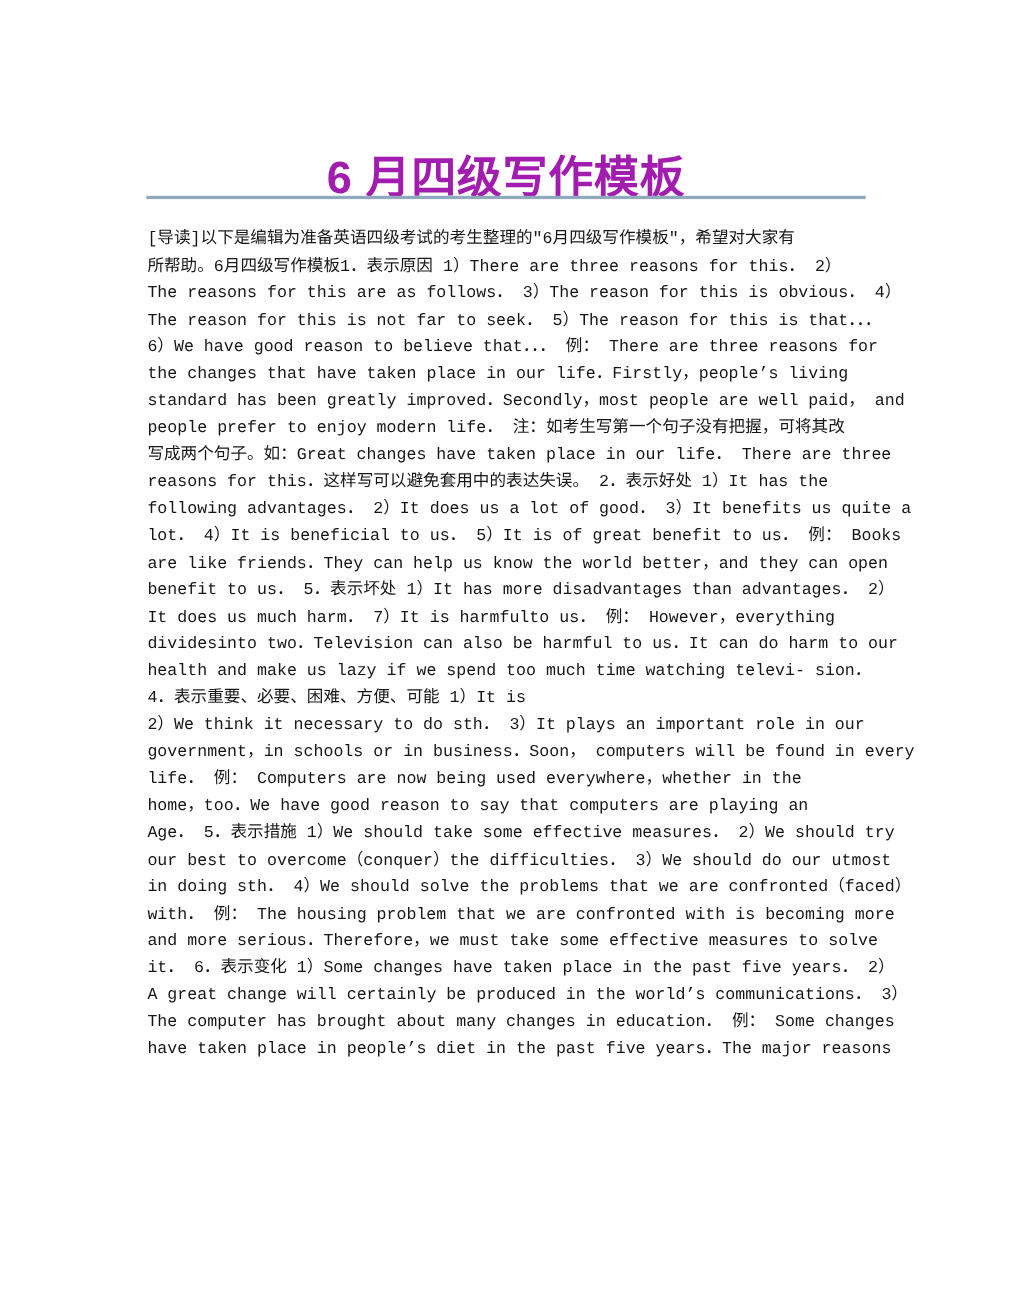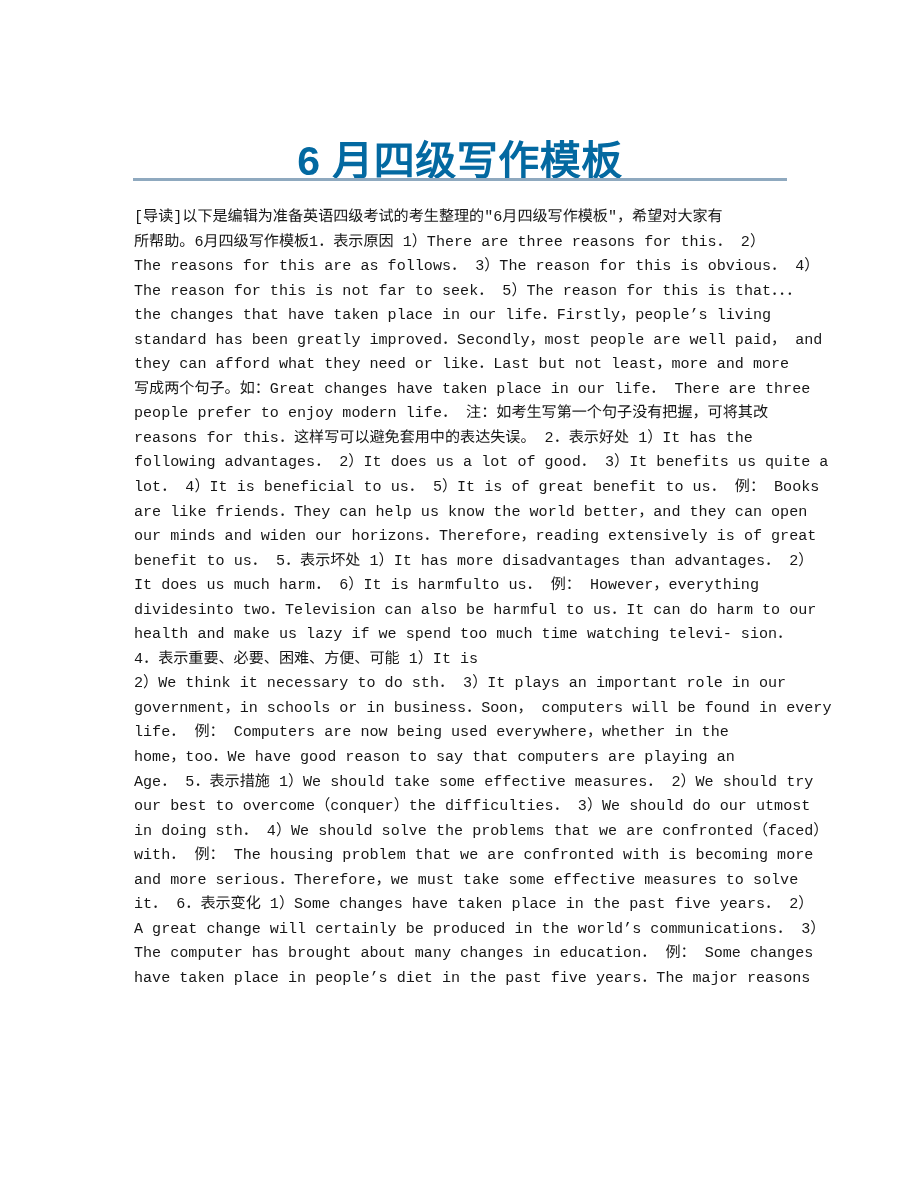--- a/index.html
+++ b/index.html
@@ -25,21 +25,21 @@
     background: #ffffff;
   }
 
   
   .doc-title {
     position: absolute;
     left: 133px;
     top: 108px;
     width: 654px;
     text-align: center;
-    color: #0369a1;
+    color: #a21caf;
     font-family: "Liberation Sans", "DejaVu Sans", sans-serif;
     font-weight: bold;
     font-size: 41px;
     line-height: 52px;
     letter-spacing: 0.5px;
     white-space: nowrap;
   }
 
   
   .title-rule {
@@ -75,32 +75,31 @@
 
   <h1 class="doc-title">6 月四级写作模板</h1>
 
   <div class="title-rule"></div>
 
   <div class="body-block" id="body-block">
       <div class="body-line">[导读]以下是编辑为准备英语四级考试的考生整理的"6月四级写作模板"，希望对大家有</div>
       <div class="body-line">所帮助。6月四级写作模板1．表示原因 1）There are three reasons for this． 2）</div>
       <div class="body-line">The reasons for this are as follows． 3）The reason for this is obvious． 4）</div>
       <div class="body-line">The reason for this is not far to seek． 5）The reason for this is that．．．</div>
+      <div class="body-line">6）We have good reason to believe that．．． 例： There are three reasons for</div>
       <div class="body-line">the changes that have taken place in our life．Firstly，people’s living</div>
       <div class="body-line">standard has been greatly improved．Secondly，most people are well paid， and</div>
-      <div class="body-line">they can afford what they need or like．Last but not least，more and more</div>
+      <div class="body-line">people prefer to enjoy modern life． 注：如考生写第一个句子没有把握，可将其改</div>
       <div class="body-line">写成两个句子。如：Great changes have taken place in our life． There are three</div>
-      <div class="body-line">people prefer to enjoy modern life． 注：如考生写第一个句子没有把握，可将其改</div>
       <div class="body-line">reasons for this．这样写可以避免套用中的表达失误。 2．表示好处 1）It has the</div>
       <div class="body-line">following advantages． 2）It does us a lot of good． 3）It benefits us quite a</div>
       <div class="body-line">lot． 4）It is beneficial to us． 5）It is of great benefit to us． 例： Books</div>
       <div class="body-line">are like friends．They can help us know the world better，and they can open</div>
-      <div class="body-line">our minds and widen our horizons．Therefore，reading extensively is of great</div>
       <div class="body-line">benefit to us． 5．表示坏处 1）It has more disadvantages than advantages． 2）</div>
-      <div class="body-line">It does us much harm． 6）It is harmfulto us． 例： However，everything</div>
+      <div class="body-line">It does us much harm． 7）It is harmfulto us． 例： However，everything</div>
       <div class="body-line">dividesinto two．Television can also be harmful to us．It can do harm to our</div>
       <div class="body-line">health and make us lazy if we spend too much time watching televi- sion．</div>
       <div class="body-line">4．表示重要、必要、困难、方便、可能 1）It is</div>
       <div class="body-line">2）We think it necessary to do sth． 3）It plays an important role in our</div>
       <div class="body-line">government，in schools or in business．Soon， computers will be found in every</div>
       <div class="body-line">life． 例： Computers are now being used everywhere，whether in the</div>
       <div class="body-line">home，too．We have good reason to say that computers are playing an</div>
       <div class="body-line">Age． 5．表示措施 1）We should take some effective measures． 2）We should try</div>
       <div class="body-line">our best to overcome（conquer）the difficulties． 3）We should do our utmost</div>
       <div class="body-line">in doing sth． 4）We should solve the problems that we are confronted（faced）</div>

